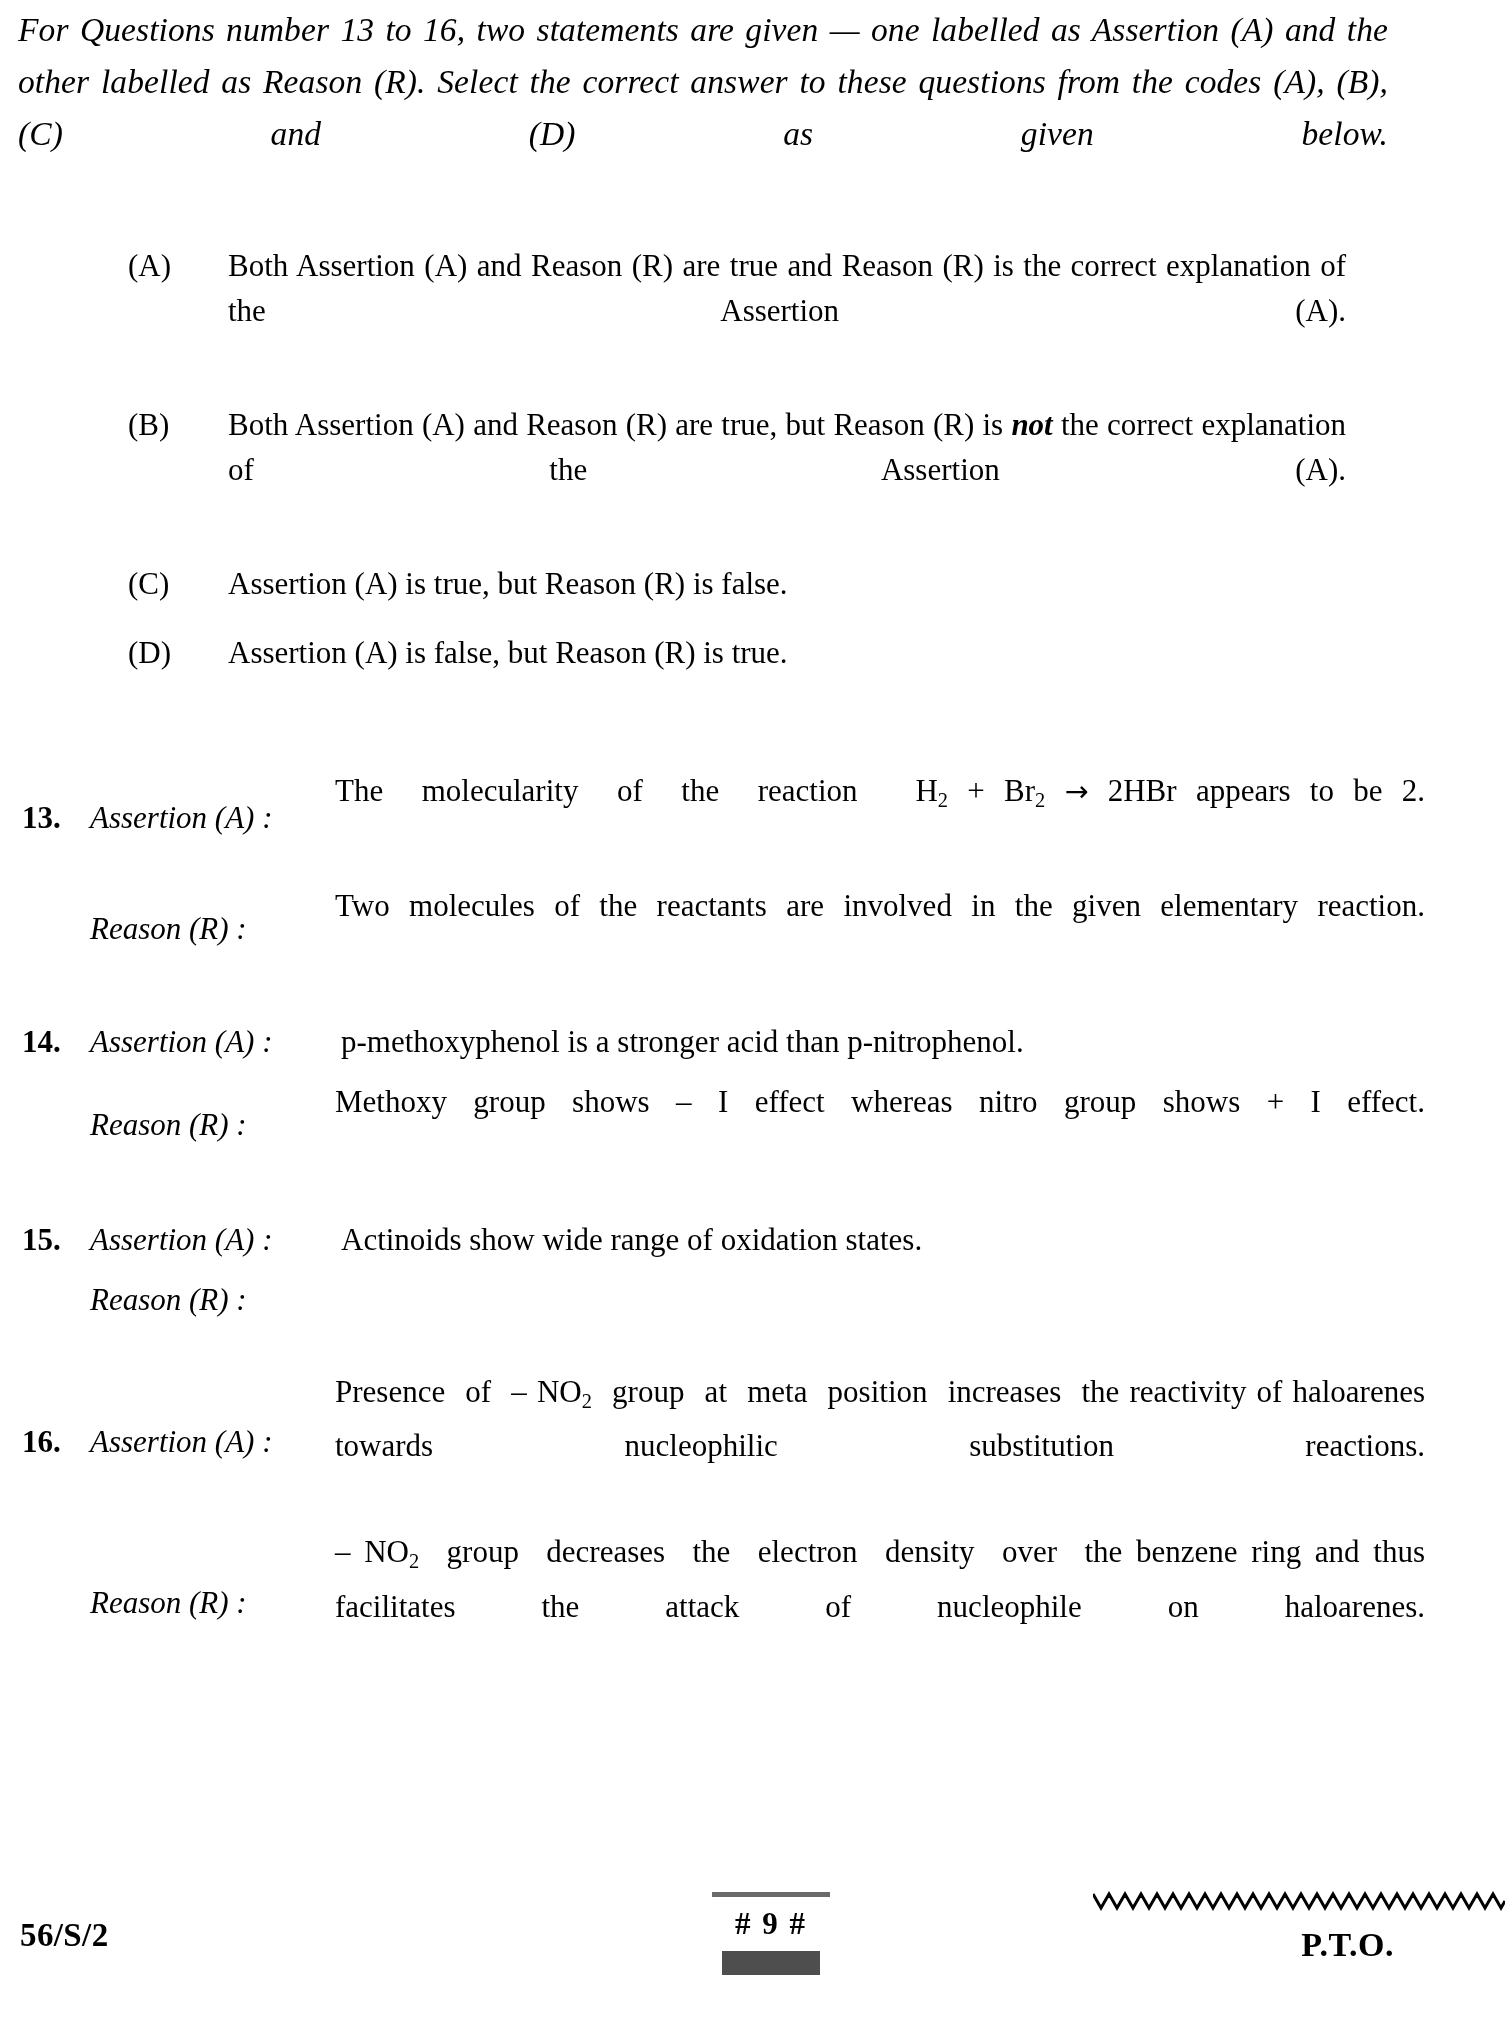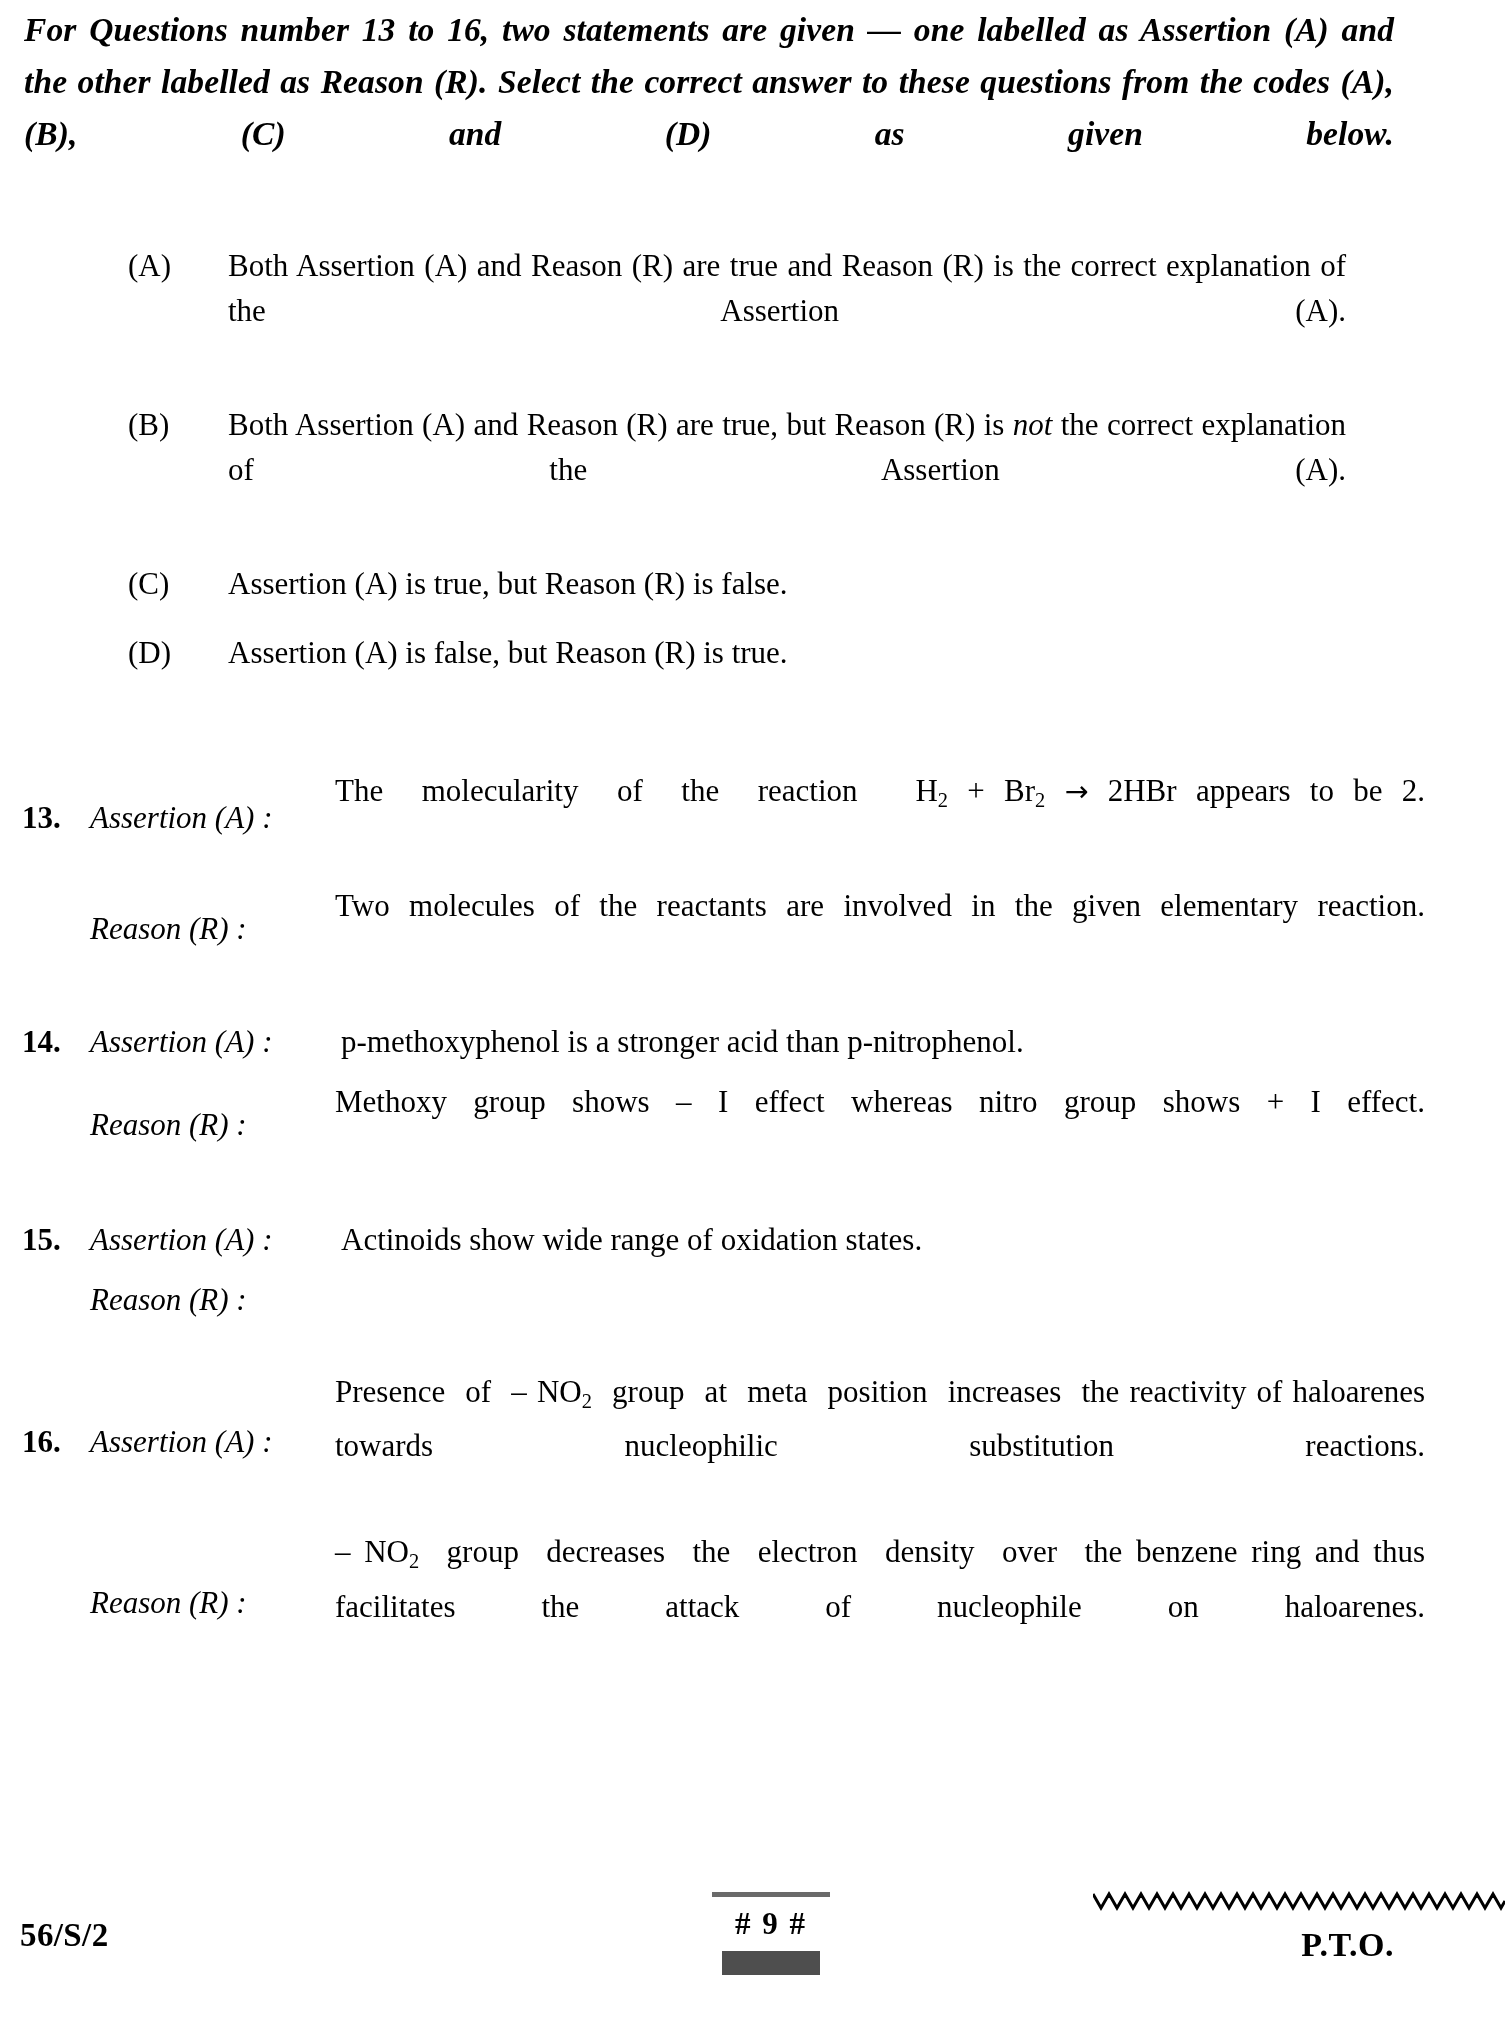--- a/index.html
+++ b/index.html
@@ -25,27 +25,26 @@
     padding: 0;
   }
 
   
   .intro {
     position: absolute;
     left: 18px;
     top: 4px;
     width: 1370px;
     font-style: italic;
-    font-weight: bold;
+    font-weight: normal;
     font-size: 33.5px;
     line-height: 52px;
     text-align: justify;
     letter-spacing: 0.1px;
     word-spacing: 1px;
-    margin-left: 6px;
   }
   .intro::after { content: ""; display: inline-block; width: 100%; }
 
   
   .options {
     position: absolute;
     left: 0;
     top: 243px;
     width: 1420px;
   }
@@ -65,21 +64,21 @@
   }
   .opt-text {
     flex: 1 1 auto;
     font-size: 31px;
     line-height: 45px;
     text-align: justify;
     padding-right: 74px;
     max-width: 1140px;
   }
   .opt-text.j::after { content: ""; display: inline-block; width: 100%; }
-  .opt-text b { font-weight: normal; font-style: italic; }
+  .opt-text b { font-weight: bold; font-style: italic; }
 
   
   .questions {
     position: absolute;
     left: 0;
     top: 768px;
     width: 1505px;
   }
   .qblock { margin-bottom: 0; }
   .qrow {

